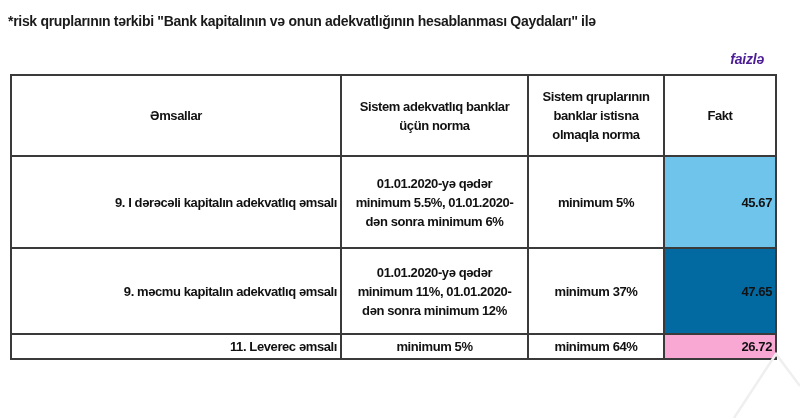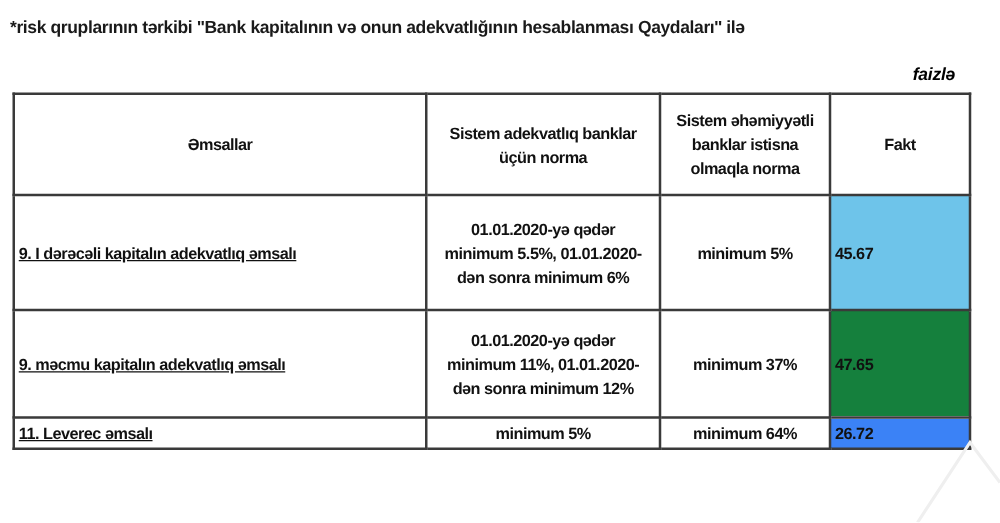--- a/index.html
+++ b/index.html
@@ -27,21 +27,21 @@
     color: #1a1a1a;
   }
   .unit-label {
     position: absolute;
     top: 51px;
     right: 36px;
     font-size: 14px;
     font-weight: bold;
     font-style: italic;
     letter-spacing: -0.2px;
-    color: #000000;
+    color: #4c1d95;
   }
   table.report {
     position: absolute;
     left: 10px;
     top: 74px;
     width: 765px;
     border-collapse: collapse;
     table-layout: fixed;
   }
   table.report th,
@@ -59,26 +59,25 @@
   }
   tr.header-row   { height: 81px; }
   tr.data-row-1   { height: 92px; }
   tr.data-row-2   { height: 86px; }
   tr.data-row-3   { height: 23px; }
   .cell-center {
     text-align: center;
     white-space: pre-line;
   }
   .cell-name {
-    text-align: left;
+    text-align: right;
     padding-left: 6px;
-    text-decoration: underline;
   }
   .fact-cell {
-    text-align: left;
+    text-align: right;
     font-size: 15px;
     letter-spacing: 0;
   }
   .watermark {
     position: absolute;
     right: 0;
     bottom: 0;
     pointer-events: none;
   }
 </style>
@@ -96,47 +95,47 @@
     <col style="width:330px">
     <col style="width:187px">
     <col style="width:136px">
     <col style="width:112px">
   </colgroup>
   <thead>
     <tr class="header-row">
       <th class="cell-center">Əmsallar</th>
       <th class="cell-center">Sistem adekvatlıq banklar
 üçün norma</th>
-      <th class="cell-center">Sistem əhəmiyyətli
+      <th class="cell-center">Sistem qruplarının
 banklar istisna
 olmaqla norma</th>
       <th class="cell-center">Fakt</th>
     </tr>
   </thead>
   <tbody>
     <tr class="data-row-1">
       <td class="cell-name">9.  I dərəcəli  kapitalın  adekvatlıq əmsalı</td>
       <td class="cell-center">01.01.2020-yə qədər
 minimum 5.5%, 01.01.2020-
 dən sonra minimum 6%</td>
       <td class="cell-center">minimum 5%</td>
       <td class="fact-cell" style="background-color: rgb(110, 196, 234);">45.67</td>
     </tr>
     <tr class="data-row-2">
       <td class="cell-name">9. məcmu kapitalın  adekvatlıq  əmsalı</td>
       <td class="cell-center">01.01.2020-yə qədər
 minimum 11%, 01.01.2020-
 dən sonra minimum 12%</td>
       <td class="cell-center">minimum 37%</td>
-      <td class="fact-cell" style="background-color: #15803d;">47.65</td>
+      <td class="fact-cell" style="background-color: #0369a1;">47.65</td>
     </tr>
     <tr class="data-row-3">
       <td class="cell-name">11. Leverec əmsalı</td>
       <td class="cell-center">minimum 5%</td>
       <td class="cell-center">minimum 64%</td>
-      <td class="fact-cell" style="background-color: #3b82f6;">26.72</td>
+      <td class="fact-cell" style="background-color: #f9a8d4;">26.72</td>
     </tr>
   </tbody>
 </table>
 
 <svg class="watermark" width="130" height="72" viewBox="0 0 130 72" xmlns="http://www.w3.org/2000/svg">
   <polyline points="64,72 106,8 130,40" fill="none" stroke="#efefef" stroke-width="2.5"></polyline>
 </svg>
 
 </body></html>

